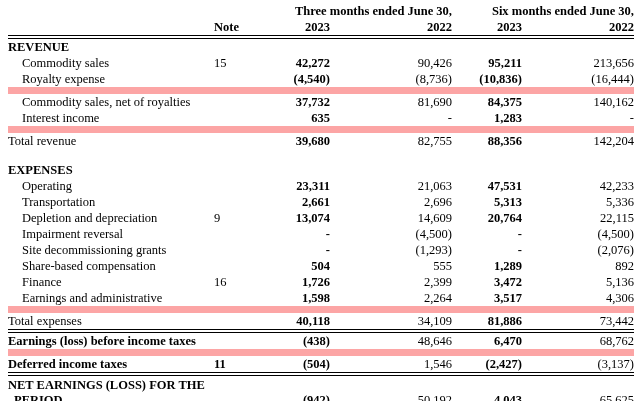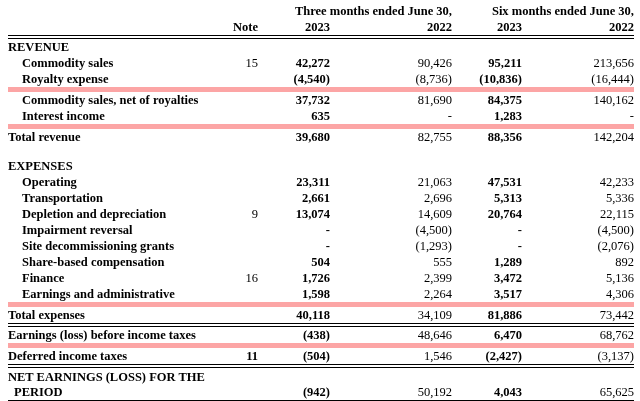--- a/index.html
+++ b/index.html
@@ -17,29 +17,29 @@
     font-size: 12.5px;
   }
   td {
     padding: 0;
     height: 16px;
     line-height: 16px;
     vertical-align: bottom;
     white-space: nowrap;
     overflow: hidden;
   }
-  .lbl  { text-align: left; font-weight: bold; }
+  .lbl  { text-align: left; }
   .ind  { padding-left: 14px; }
-  .note { text-align: right; }
+  .note { text-align: left; }
   .num  { text-align: right; }
   .b    { font-weight: bold; }
   .y23  { font-weight: bold; }
   tr.grp-row td   { height: 16px; }
   tr.year-row td  { border-bottom: 4px double #000; }
-  tr.rule-thin td { border-bottom: 5px solid #fca5a5; }
+  tr.rule-thin td { border-bottom: 7px solid #fca5a5; }
   tr.rule-dbl td  { border-bottom: 4px double #000; margin-left: 20px; }
   tr.rule-bot td  { border-bottom: 2px solid #000; }
   tr.spacer td    { height: 13px; border: none; }
   tr.net-row td   { height: 32px; }
   tr.net-row .lbl {
     white-space: normal;
     line-height: 15px;
     padding-left: 6px;
     text-indent: -6px;
   }

